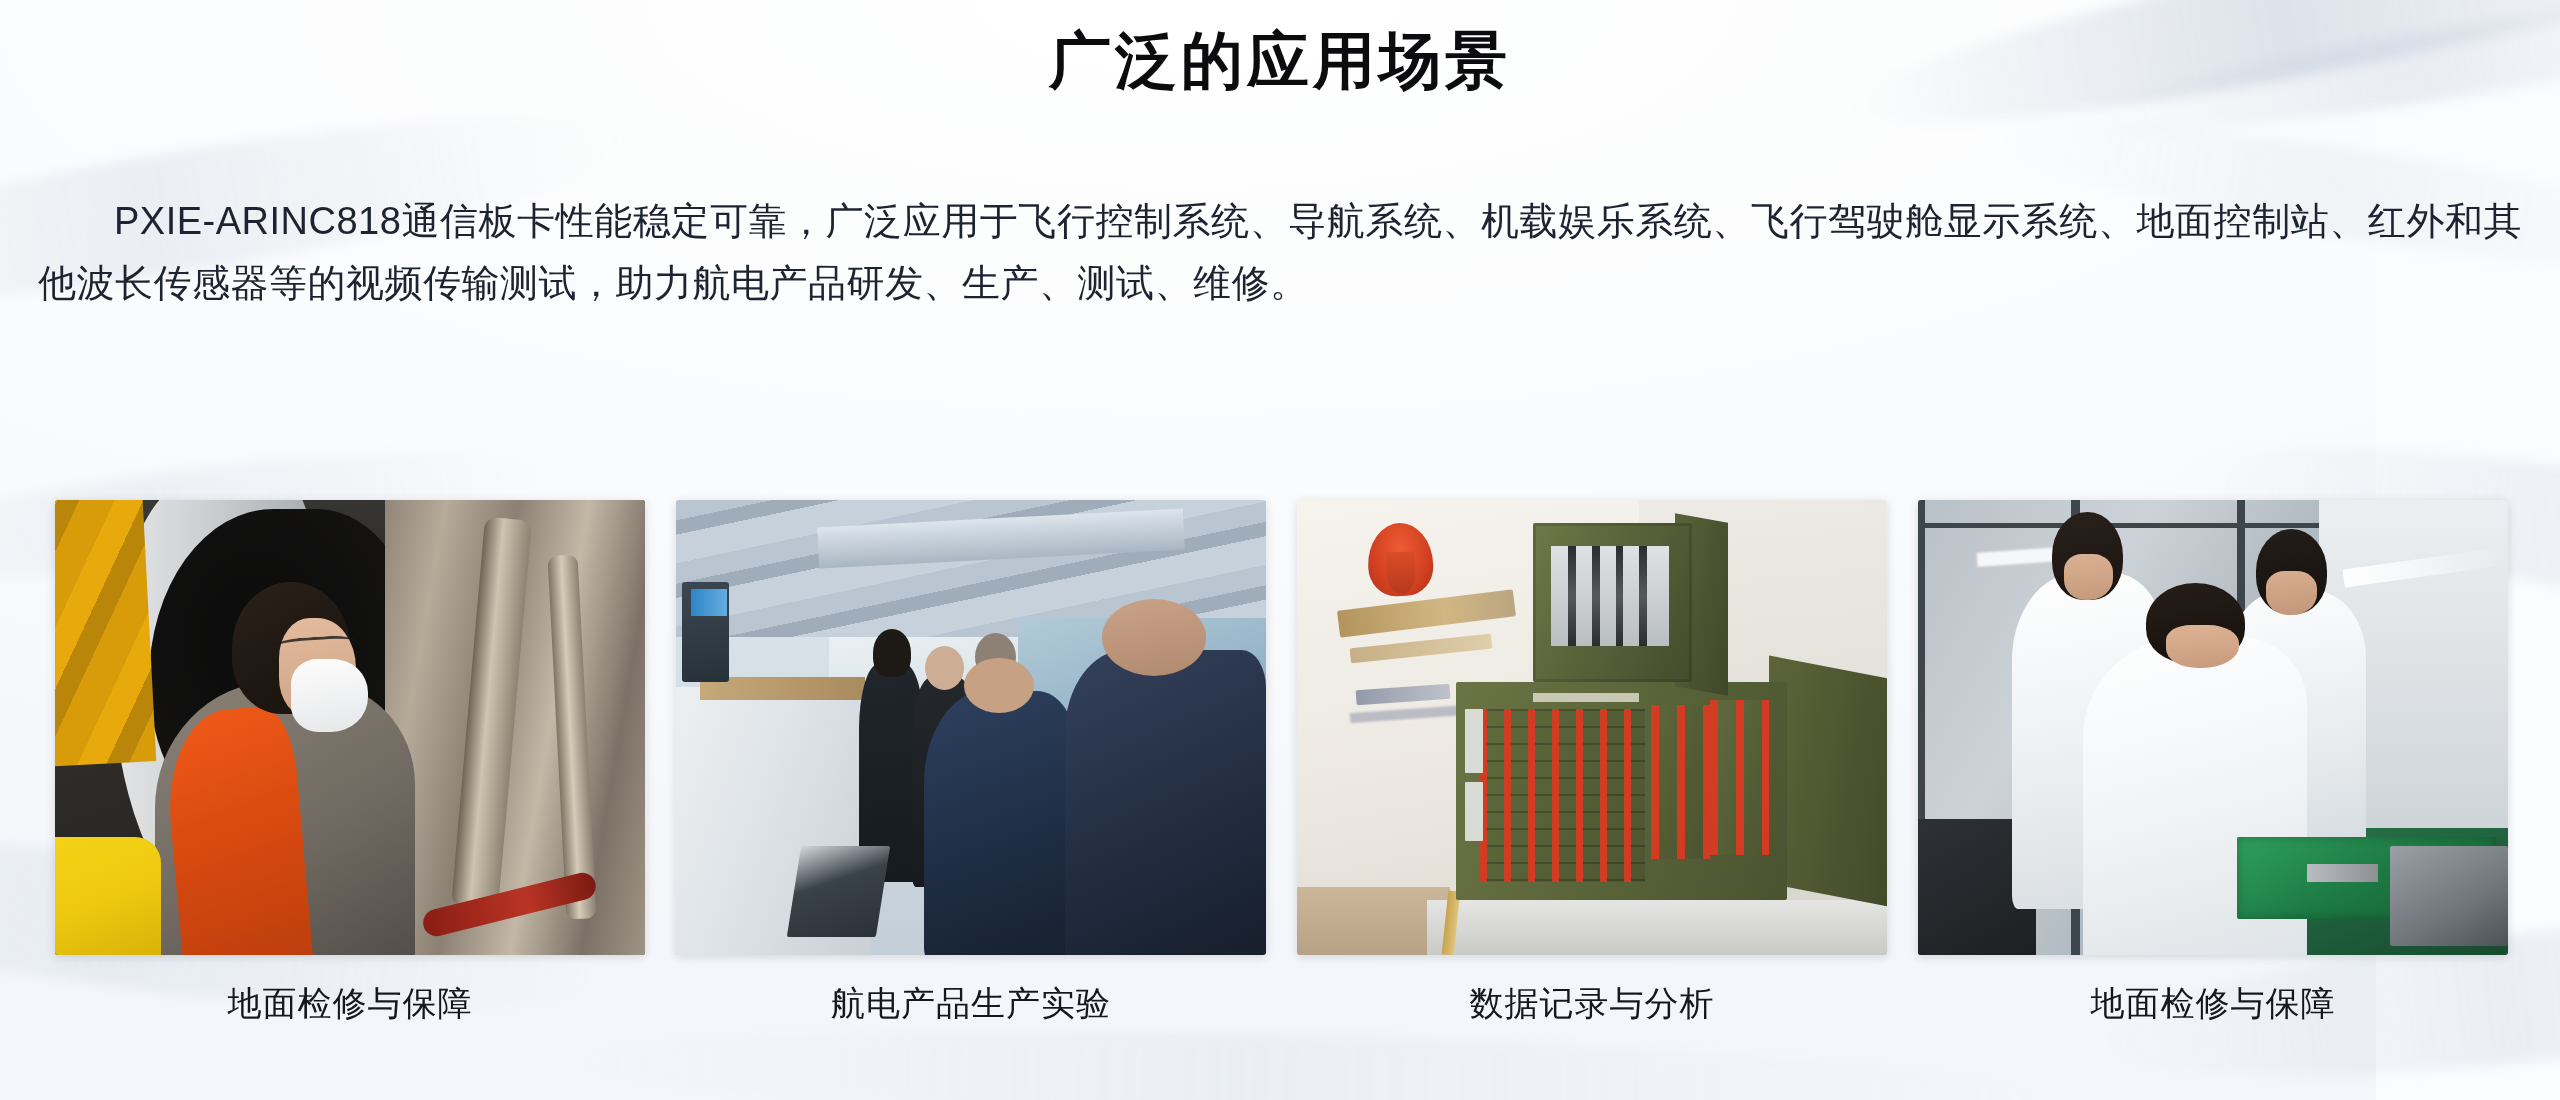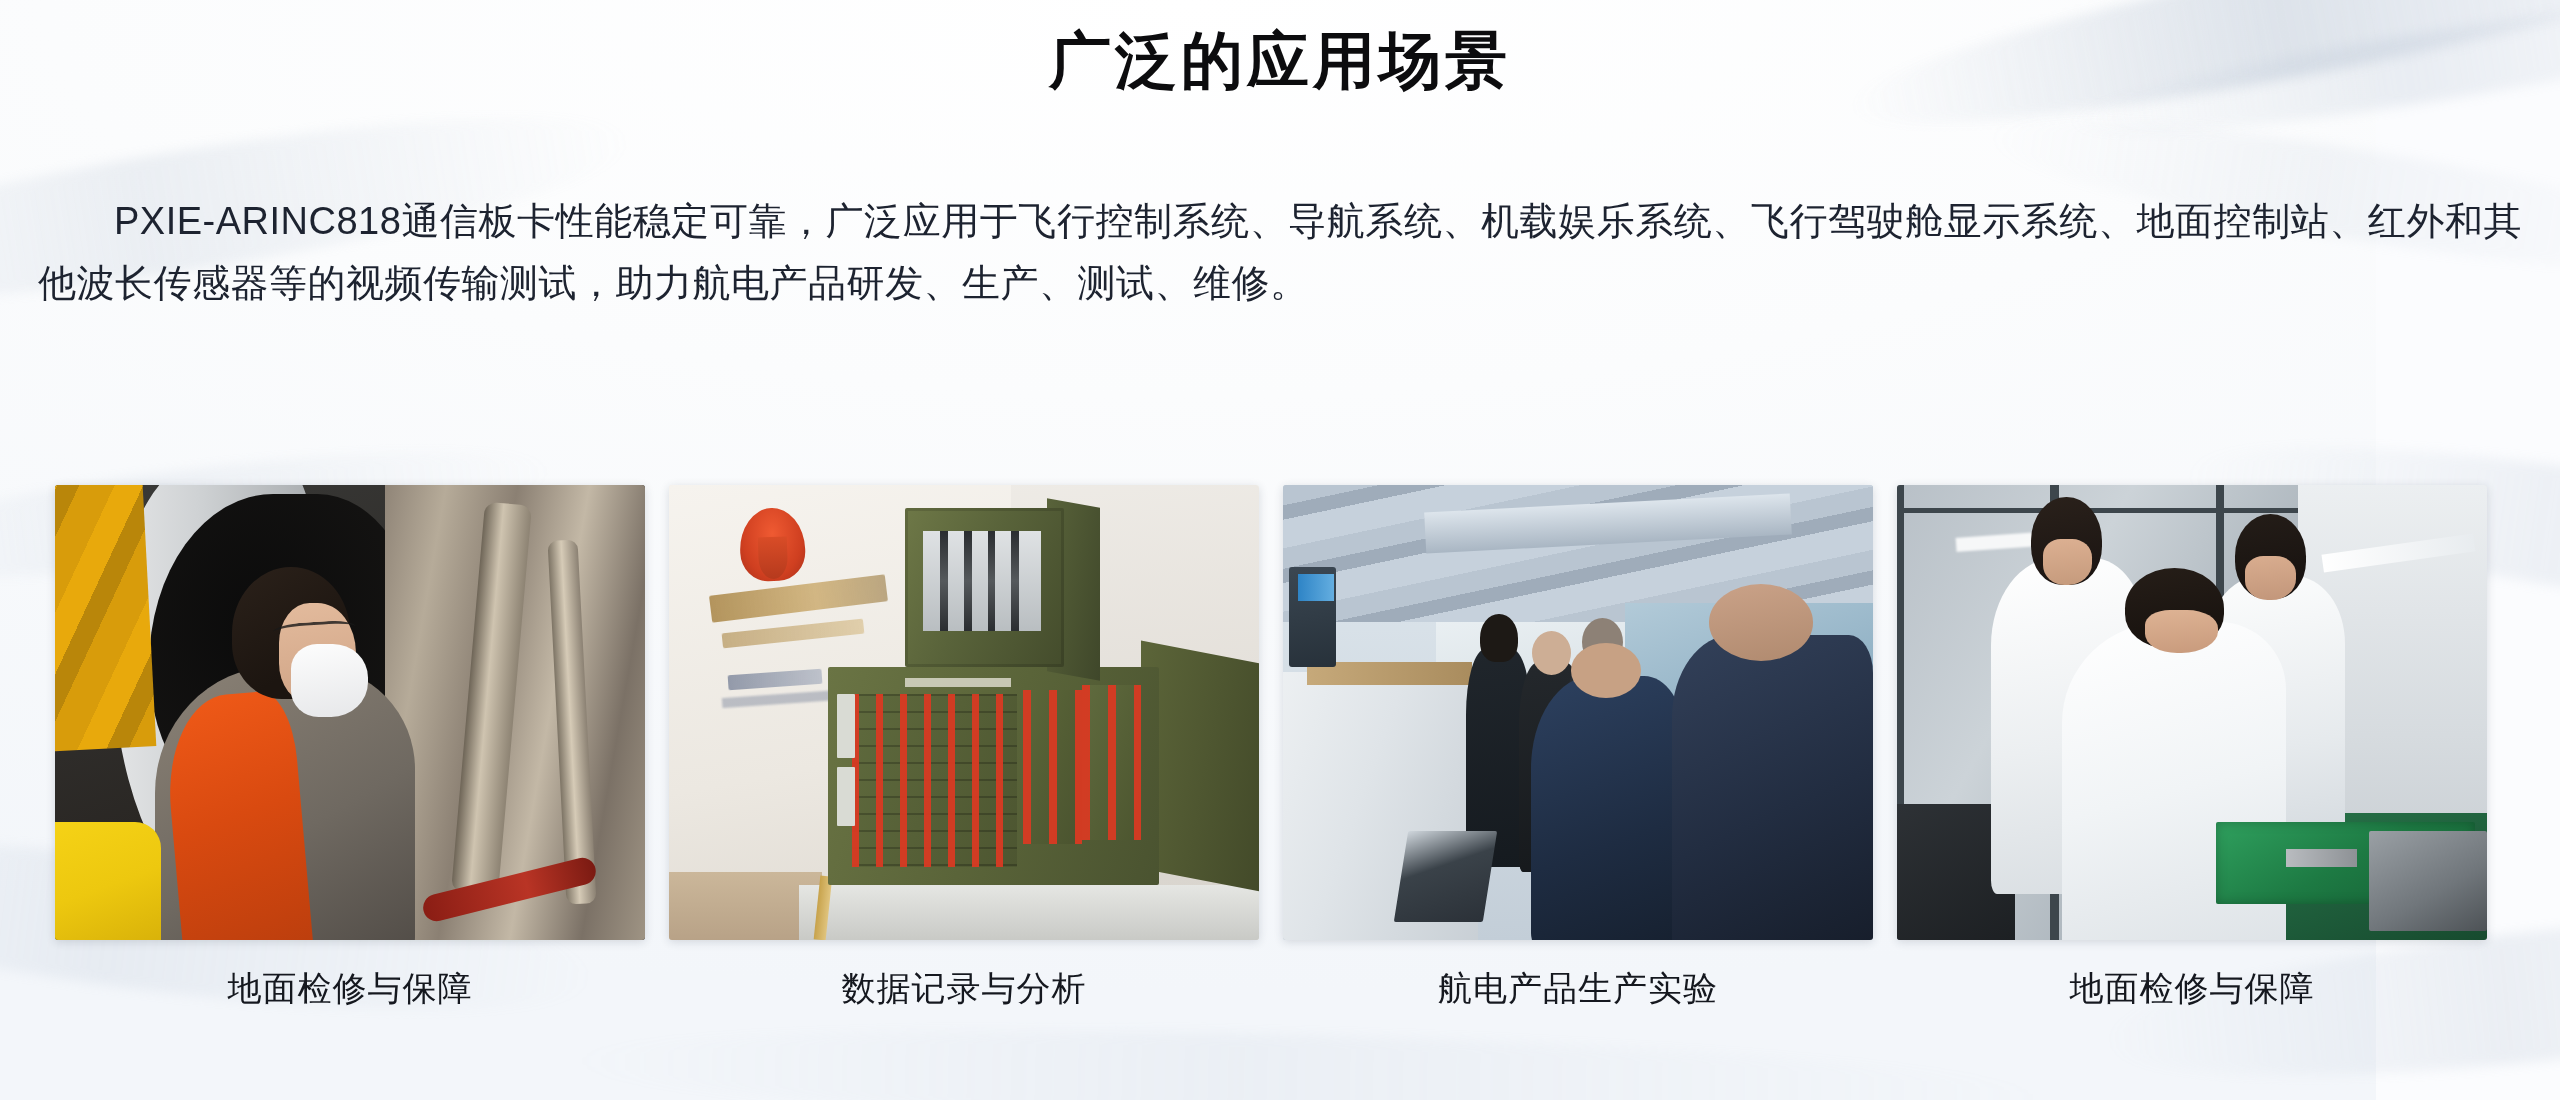--- a/index.html
+++ b/index.html
@@ -45,23 +45,23 @@
 
   .intro{
     position:absolute; top:191px; left:38px; width:2484px;
     font-size:38px; line-height:1.62; color:#1d2330;
     text-align:justify; text-align-last:left;
     letter-spacing:.5px;
   }
   .intro .ind{ display:inline-block; width:76px; }
 
   .cards{
-    position:absolute; left:55px; top:485px;
+    position:absolute; left:55px; top:500px;
     width:2470px; height:560px;
-    display:flex; gap:24px;
+    display:flex; gap:31px;
   }
   .card{ width:590px; display:flex; flex-direction:column; align-items:center; }
 
   .photo{
     width:590px; height:455px;
     border-radius:3px;
     position:relative; overflow:hidden;
     box-shadow:0 2px 10px rgba(40,52,70,.16);
     background:#c9ccd1;
   }
@@ -298,20 +298,51 @@
         <div class="face"></div>
         <div class="mask"></div>
         <div class="glasses"></div>
         <div class="hose"></div>
         <div class="yellow-stand"></div>
       </div>
       <div class="caption">地面检修与保障</div>
     </div>
 
     <div class="card">
+      <div class="photo p2">
+        <div class="wall"></div>
+        <div class="ceiling"></div>
+        <div class="duct"></div>
+        <div class="cab-white"></div>
+        <div class="cab-blue"></div>
+        <div class="machine"></div>
+        <div class="machine-top"></div>
+        <div class="panel"></div>
+        <div class="panel-lbl"></div>
+        <div class="p-a">
+            <i></i>
+          </div>
+        <div class="p-b">
+            <i></i>
+          </div>
+        <div class="p-c">
+            <i></i>
+          </div>
+        <div class="p-main">
+            <i></i>
+          </div>
+        <div class="p-front">
+            <i></i>
+          </div>
+        <div class="laptop"></div>
+      </div>
+      <div class="caption">航电产品生产实验</div>
+    </div>
+
+    <div class="card">
       <div class="photo p3">
         <div class="wall"></div>
         <div class="logo"></div>
         <div class="wall-txt1"></div>
         <div class="wall-txt2"></div>
         <div class="wall-txt3"></div>
         <div class="wall-txt4"></div>
         <div class="floor"></div>
         <div class="table"></div>
         <div class="table-leg"></div>
@@ -328,51 +359,20 @@
         <div class="chassis-top-in"></div>
         <div class="card-slot" style="left:46%"></div>
         <div class="card-slot" style="left:50%"></div>
         <div class="card-slot" style="left:54%"></div>
         <div class="card-slot" style="left:58%"></div>
       </div>
       <div class="caption">数据记录与分析</div>
     </div>
 
     <div class="card">
-      <div class="photo p2">
-        <div class="wall"></div>
-        <div class="ceiling"></div>
-        <div class="duct"></div>
-        <div class="cab-white"></div>
-        <div class="cab-blue"></div>
-        <div class="machine"></div>
-        <div class="machine-top"></div>
-        <div class="panel"></div>
-        <div class="panel-lbl"></div>
-        <div class="p-a">
-            <i></i>
-          </div>
-        <div class="p-b">
-            <i></i>
-          </div>
-        <div class="p-c">
-            <i></i>
-          </div>
-        <div class="p-main">
-            <i></i>
-          </div>
-        <div class="p-front">
-            <i></i>
-          </div>
-        <div class="laptop"></div>
-      </div>
-      <div class="caption">航电产品生产实验</div>
-    </div>
-
-    <div class="card">
       <div class="photo p4">
         <div class="glass"></div>
         <div class="mull3"></div>
         <div class="mull1"></div>
         <div class="mull2"></div>
         <div class="mull-h"></div>
         <div class="right-room"></div>
         <div class="light"></div>
         <div class="light2"></div>
         <div class="chair"></div>

